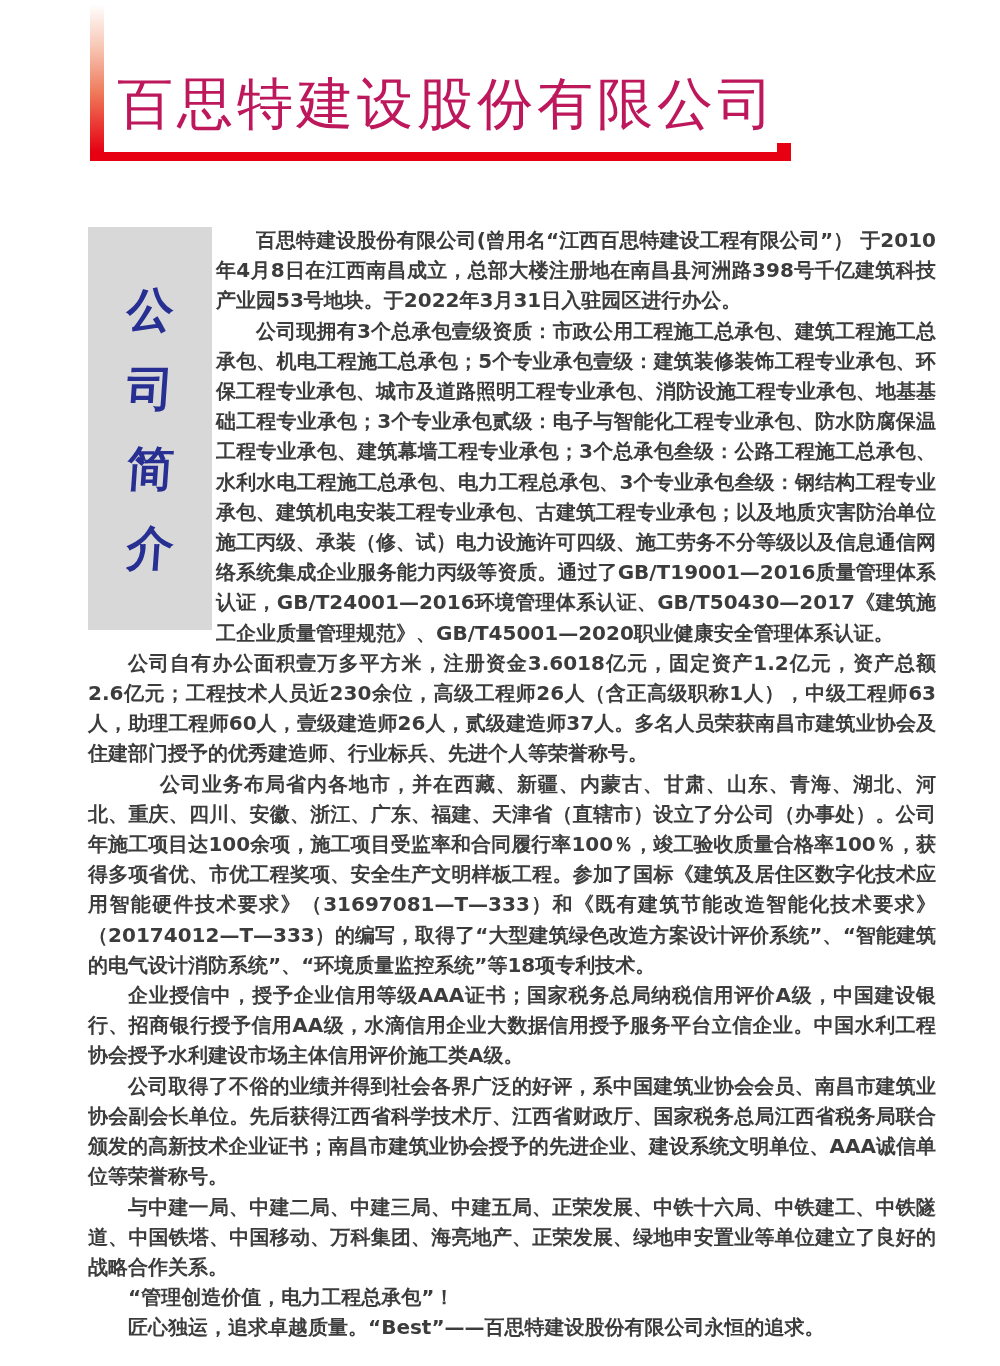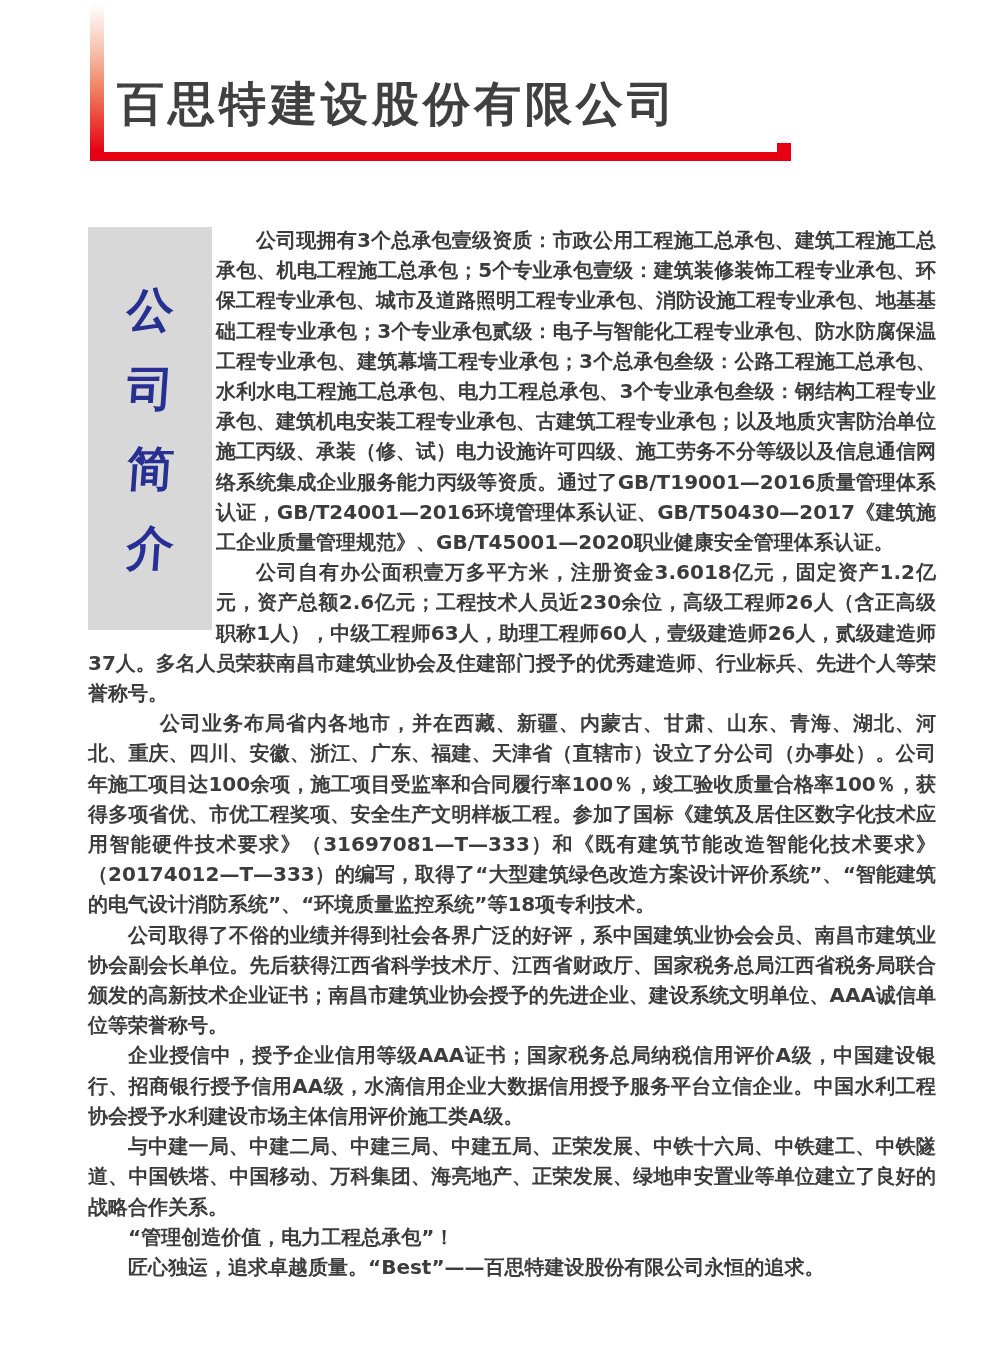--- a/index.html
+++ b/index.html
@@ -21,25 +21,25 @@
     width: 14px; height: 148px;
     background: linear-gradient(180deg,
       rgba(255,255,255,0) 0%,
       #f8c9b8 28%,
       #ef7a5a 60%,
       #e60012 100%);
   }
   .company-title {
     position: absolute;
     left: 117px; top: 74px;
-    font-size: 47px;
+    font-size: 56px;
     line-height: 60px;
-    font-weight: bold;
+    font-weight: normal;
     letter-spacing: 4px;
-    color: #404040;
+    color: #be185d;
     white-space: nowrap;
   }
   .header-underline {
     position: absolute;
     left: 90px; top: 152px;
     width: 701px; height: 9px;
     background: #e60012;
   }
   .header-underline .tick {
     position: absolute;
@@ -99,24 +99,25 @@
 
   <main class="content">
 
     <div class="label-box">
       <span class="vchar">公</span>
       <span class="vchar">司</span>
       <span class="vchar">简</span>
       <span class="vchar">介</span>
     </div>
 
+    <p class="para">百思特建设股份有限公司(曾用名“江西百思特建设工程有限公司”） 于2010年4月8日在江西南昌成立，总部大楼注册地在南昌县河洲路398号千亿建筑科技产业园53号地块。于2022年3月31日入驻园区进行办公。</p>
     <p class="para">公司现拥有3个总承包壹级资质：市政公用工程施工总承包、建筑工程施工总承包、机电工程施工总承包；5个专业承包壹级：建筑装修装饰工程专业承包、环保工程专业承包、城市及道路照明工程专业承包、消防设施工程专业承包、地基基础工程专业承包；3个专业承包贰级：电子与智能化工程专业承包、防水防腐保温工程专业承包、建筑幕墙工程专业承包；3个总承包叁级：公路工程施工总承包、水利水电工程施工总承包、电力工程总承包、3个专业承包叁级：钢结构工程专业承包、建筑机电安装工程专业承包、古建筑工程专业承包；以及地质灾害防治单位施工丙级、承装（修、试）电力设施许可四级、施工劳务不分等级以及信息通信网络系统集成企业服务能力丙级等资质。通过了GB/T19001—2016质量管理体系认证，GB/T24001—2016环境管理体系认证、GB/T50430—2017《建筑施工企业质量管理规范》、GB/T45001—2020职业健康安全管理体系认证。</p>
     <p class="para">公司自有办公面积壹万多平方米，注册资金3.6018亿元，固定资产1.2亿元，资产总额2.6亿元；工程技术人员近230余位，高级工程师26人（含正高级职称1人），中级工程师63人，助理工程师60人，壹级建造师26人，贰级建造师37人。多名人员荣获南昌市建筑业协会及住建部门授予的优秀建造师、行业标兵、先进个人等荣誉称号。</p>
     <p class="para-wide-indent">公司业务布局省内各地市，并在西藏、新疆、内蒙古、甘肃、山东、青海、湖北、河北、重庆、四川、安徽、浙江、广东、福建、天津省（直辖市）设立了分公司（办事处）。公司年施工项目达100余项，施工项目受监率和合同履行率100％，竣工验收质量合格率100％，获得多项省优、市优工程奖项、安全生产文明样板工程。参加了国标《建筑及居住区数字化技术应用智能硬件技术要求》（31697081—T—333）和《既有建筑节能改造智能化技术要求》（20174012—T—333）的编写，取得了“大型建筑绿色改造方案设计评价系统”、“智能建筑的电气设计消防系统”、“环境质量监控系统”等18项专利技术。</p>
+    <p class="para">企业授信中，授予企业信用等级AAA证书；国家税务总局纳税信用评价A级，中国建设银行、招商银行授予信用AA级，水滴信用企业大数据信用授予服务平台立信企业。中国水利工程协会授予水利建设市场主体信用评价施工类A级。</p>
     <p class="para">公司取得了不俗的业绩并得到社会各界广泛的好评，系中国建筑业协会会员、南昌市建筑业协会副会长单位。先后获得江西省科学技术厅、江西省财政厅、国家税务总局江西省税务局联合颁发的高新技术企业证书；南昌市建筑业协会授予的先进企业、建设系统文明单位、AAA诚信单位等荣誉称号。</p>
-    <p class="para">企业授信中，授予企业信用等级AAA证书；国家税务总局纳税信用评价A级，中国建设银行、招商银行授予信用AA级，水滴信用企业大数据信用授予服务平台立信企业。中国水利工程协会授予水利建设市场主体信用评价施工类A级。</p>
     <p class="para">与中建一局、中建二局、中建三局、中建五局、正荣发展、中铁十六局、中铁建工、中铁隧道、中国铁塔、中国移动、万科集团、海亮地产、正荣发展、绿地申安置业等单位建立了良好的战略合作关系。</p>
     <p class="para">“管理创造价值，电力工程总承包”！</p>
     <p class="para">匠心独运，追求卓越质量。“Best”——百思特建设股份有限公司永恒的追求。</p>
 
   </main>
 
 </div>
 
 </body></html>

